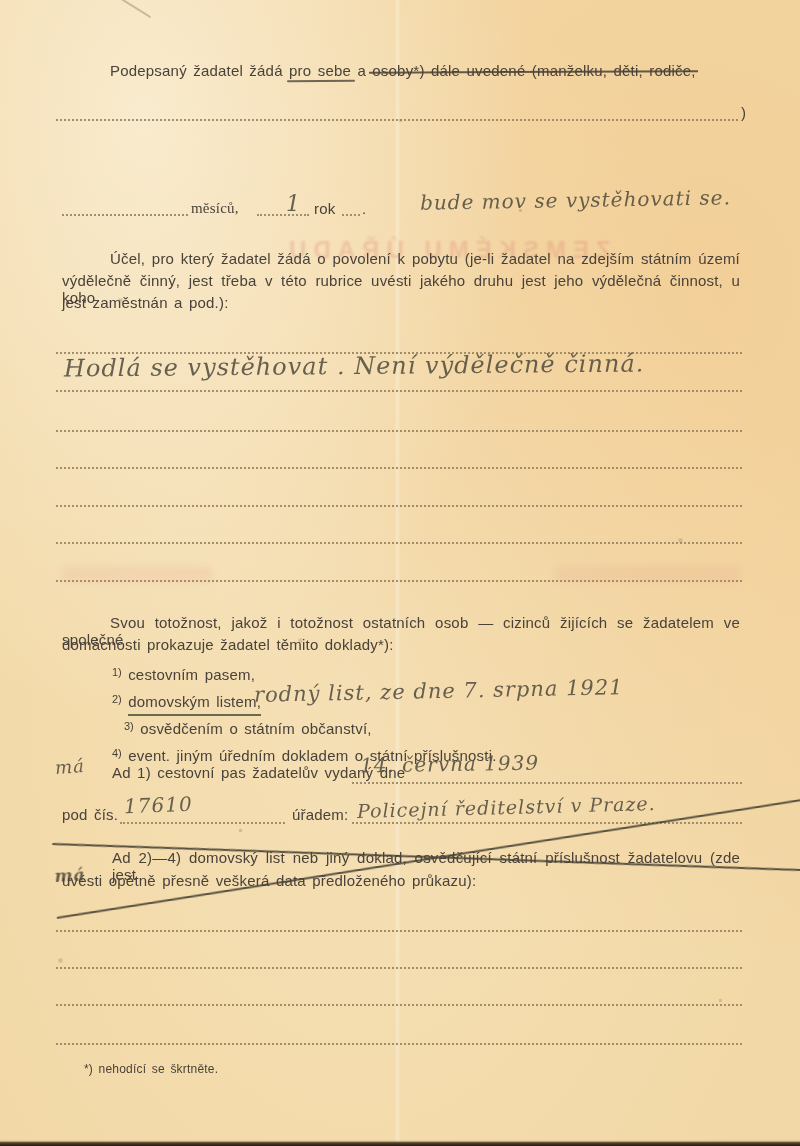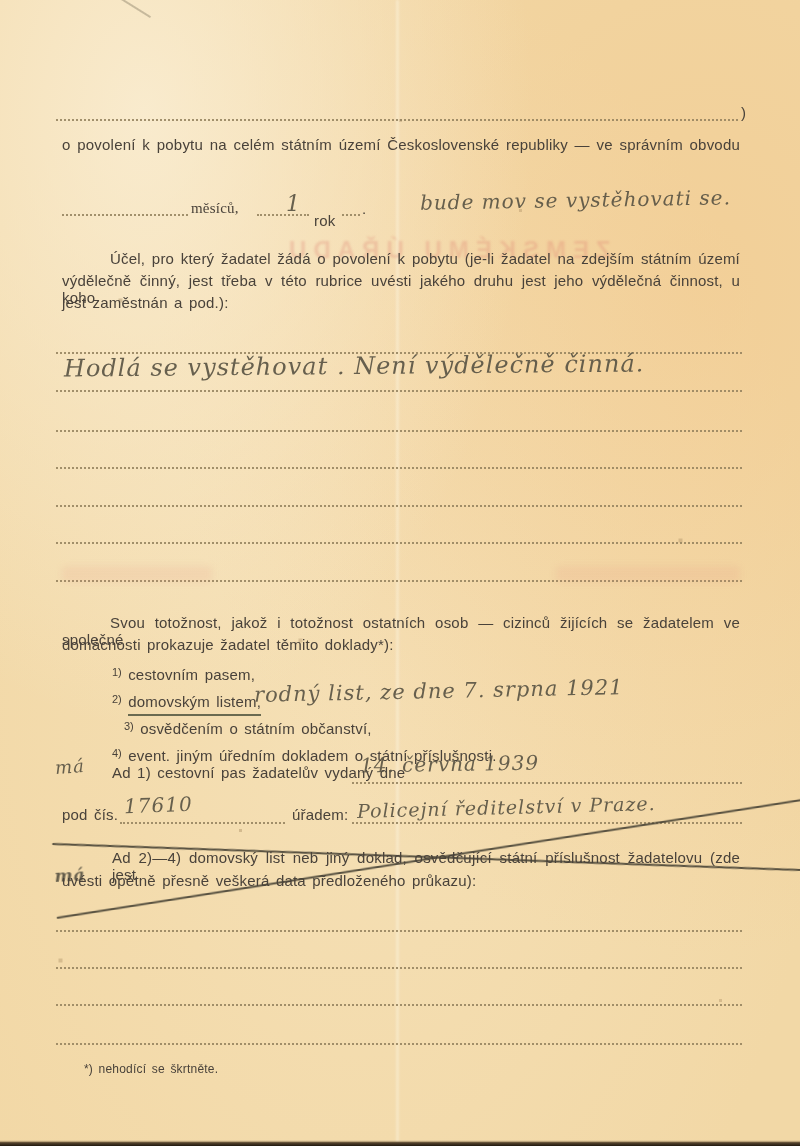--- a/index.html
+++ b/index.html
@@ -48,31 +48,31 @@
 <body>
 
 <div class="page">
 
   <div class="abs pencil-mark" style="left:108px;top:4px;"></div>
   <div class="abs speckles"></div>
   <div class="abs crease" style="left:396px;top:0;height:1146px;"></div>
 
   <div class="abs bleed" style="left:282px;top:236px;">ZEMSKÉMU ÚŘADU</div>
 
+  <div class="abs print" style="left:110px;top:62px;width:632px;"><span>Podepsaný žadatel žádá </span><span class="hand-underline">pro sebe</span><span> a </span><span class="struck">osoby*) dále uvedené (manželku, děti, rodiče,</span></div>
 
   <div class="abs dotline" style="left:56px;top:119px;width:682px;"></div>
   <div class="abs print" style="left:741px;top:104px;">)</div>
 
-  <div class="abs print jline" style="left:62px;top:136px;width:678px;">o povolení k pobytu na celém státním území Československé republiky — ve správním obvodu</div>
 
   <div class="abs dotline" style="left:62px;top:214px;width:126px;"></div>
   <div class="abs print" style="left:191px;top:200px;font-family:Liberation Serif, serif;">měsíců,</div>
   <div class="abs dotline" style="left:257px;top:214px;width:52px;"></div>
   <div class="abs hw" style="left:286px;top:191px;font-size:22px;">1</div>
-  <div class="abs print" style="left:314px;top:212px;text-align:center;">rok</div>
+  <div class="abs print" style="left:314px;top:200px;text-align:center;">rok</div>
   <div class="abs dotline" style="left:342px;top:214px;width:18px;"></div>
   <div class="abs print" style="left:362px;top:200px;">.</div>
   <div class="abs hw" style="left:420px;top:188px;font-size:20px;transform:rotate(-1deg);">bude mov se vystěhovati se.</div>
 
   <div class="abs print jline" style="left:62px;top:272px;width:678px;">výdělečně činný, jest třeba v této rubrice uvésti jakého druhu jest jeho výdělečná činnost, u koho</div>
   <div class="abs print jline" style="left:62px;top:250px;width:678px;text-indent:48px;">Účel, pro který žadatel žádá o povolení k pobytu (je-li žadatel na zdejším státním území</div>
   <div class="abs print" style="left:62px;top:294px;">jest zaměstnán a pod.):</div>
 
   <div class="abs dotline" style="left:56px;top:352px;width:686px;"></div>
   <div class="abs dotline" style="left:56px;top:390px;width:686px;"></div>

